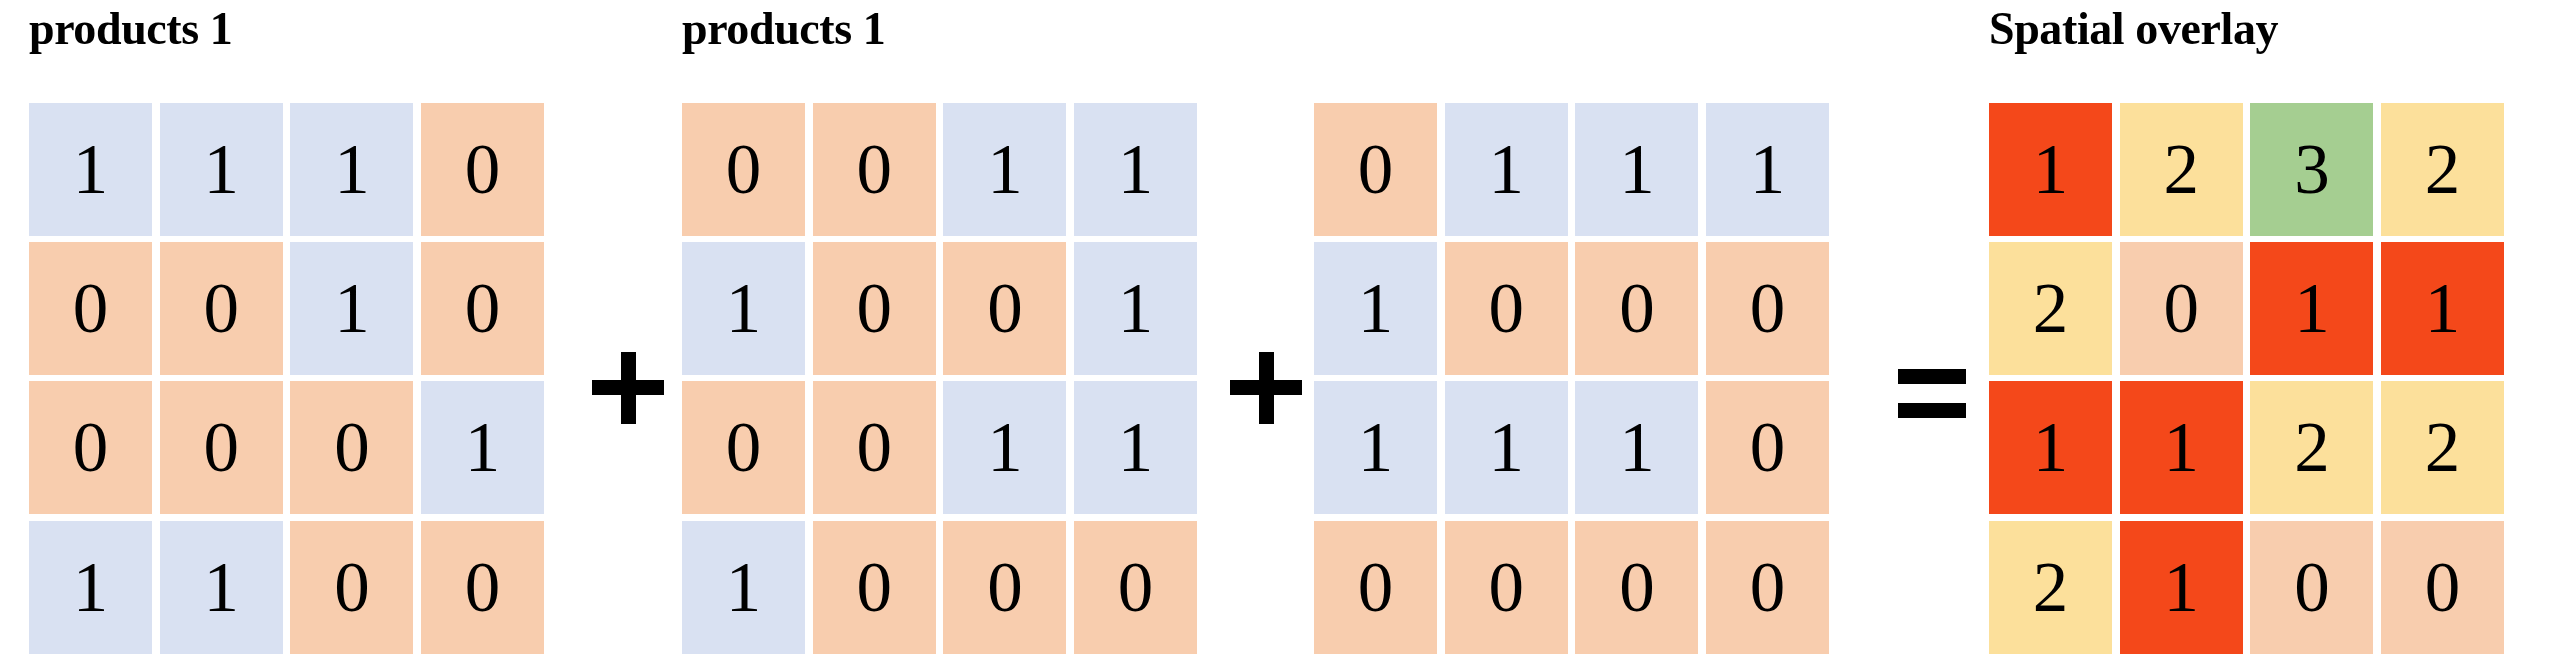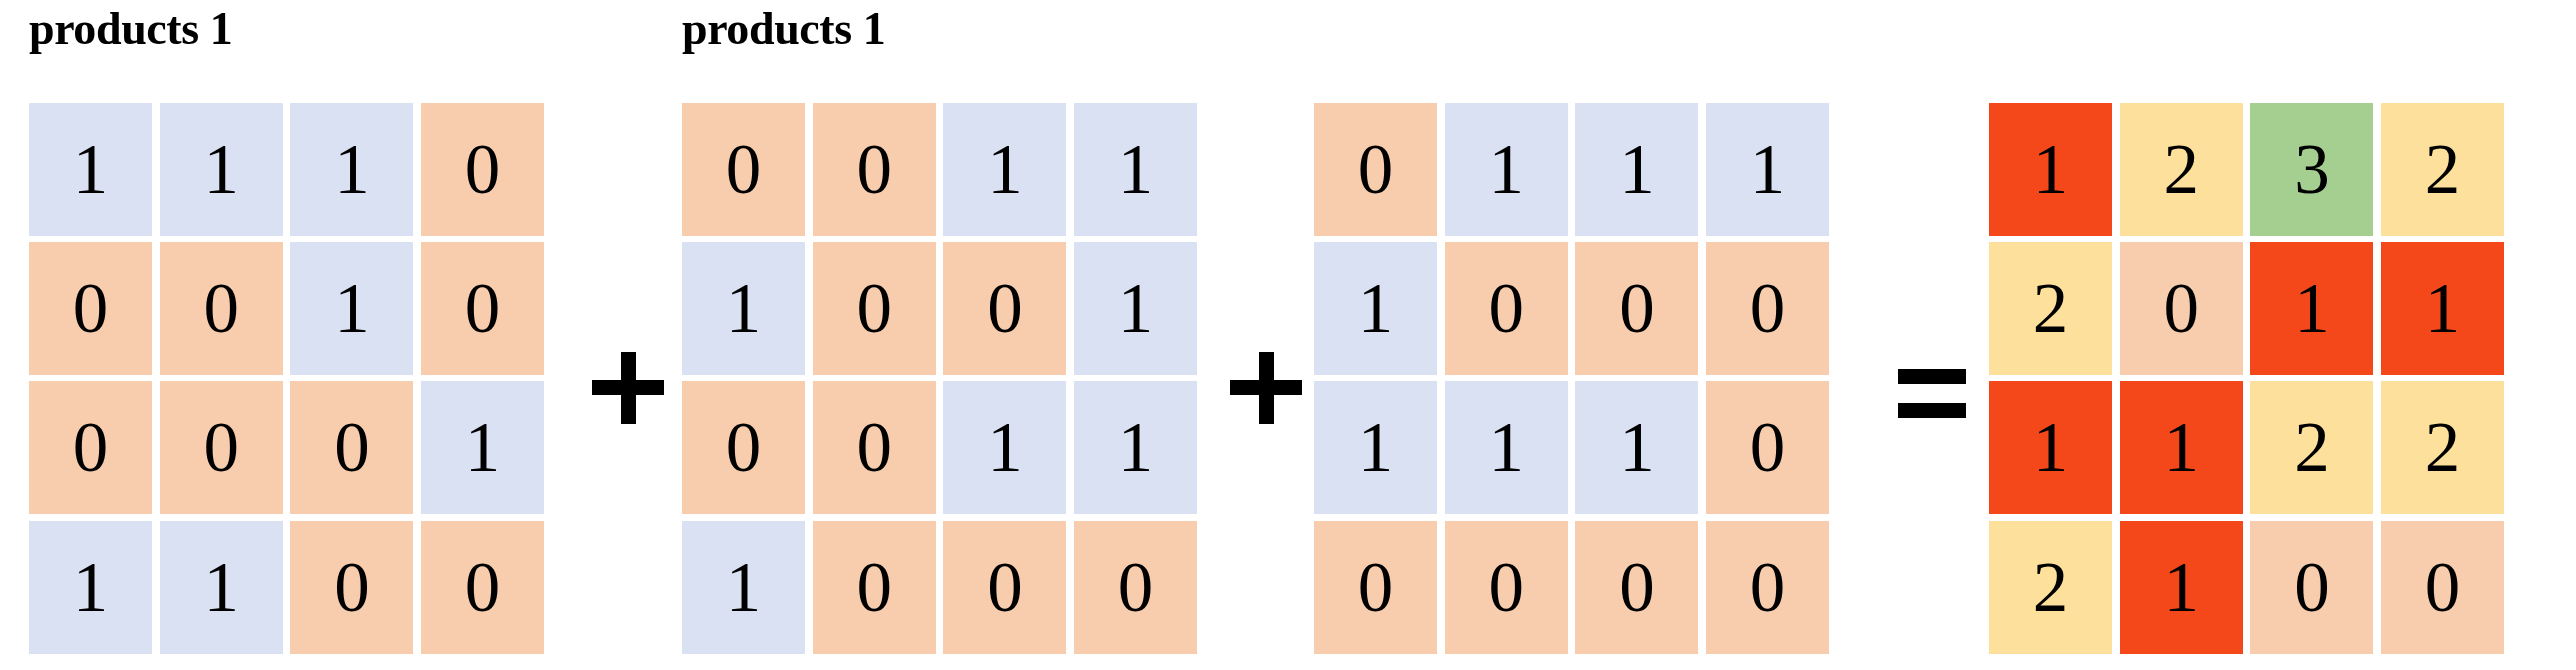--- a/index.html
+++ b/index.html
@@ -179,20 +179,21 @@
       <div class="cell fill-peach">0</div>
       <div class="cell fill-peach">0</div>
       <div class="cell fill-peach">0</div>
       <div class="cell fill-peach">0</div>
     </div>
   </div>
 
   <div class="op-equals" style="left:1890px;"></div>
 
   <div class="panel" style="left:1989px; width:532px;">
+    <div class="panel-title">Spatial overlay</div>
     <div class="grid">
       <div class="cell fill-red">1</div>
       <div class="cell fill-yellow">2</div>
       <div class="cell fill-green">3</div>
       <div class="cell fill-yellow">2</div>
 
       <div class="cell fill-yellow">2</div>
       <div class="cell fill-lightpeach">0</div>
       <div class="cell fill-red">1</div>
       <div class="cell fill-red">1</div>

